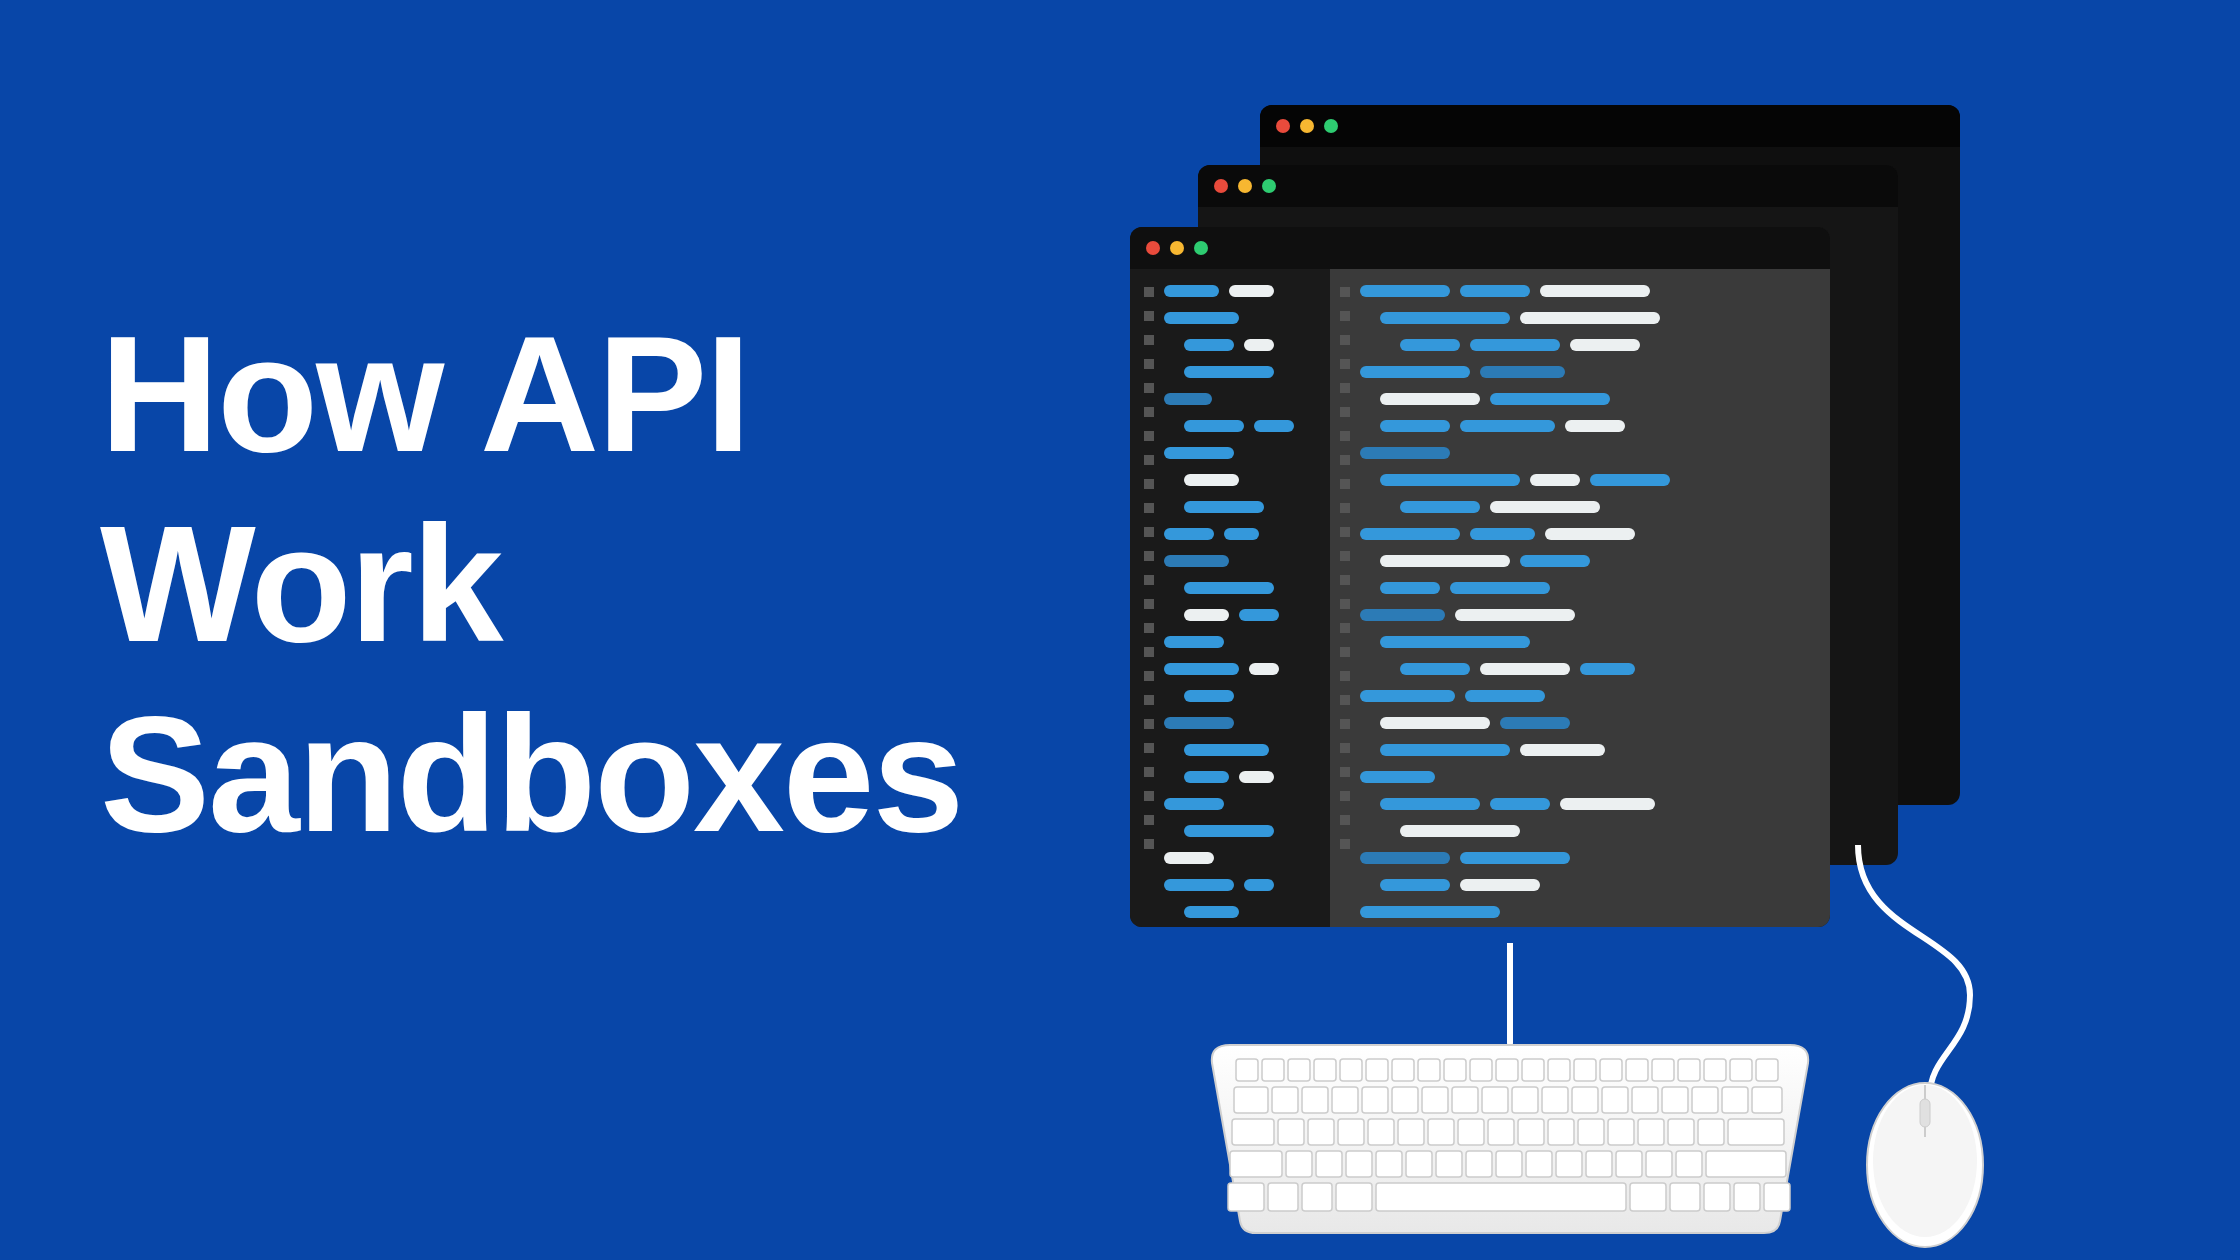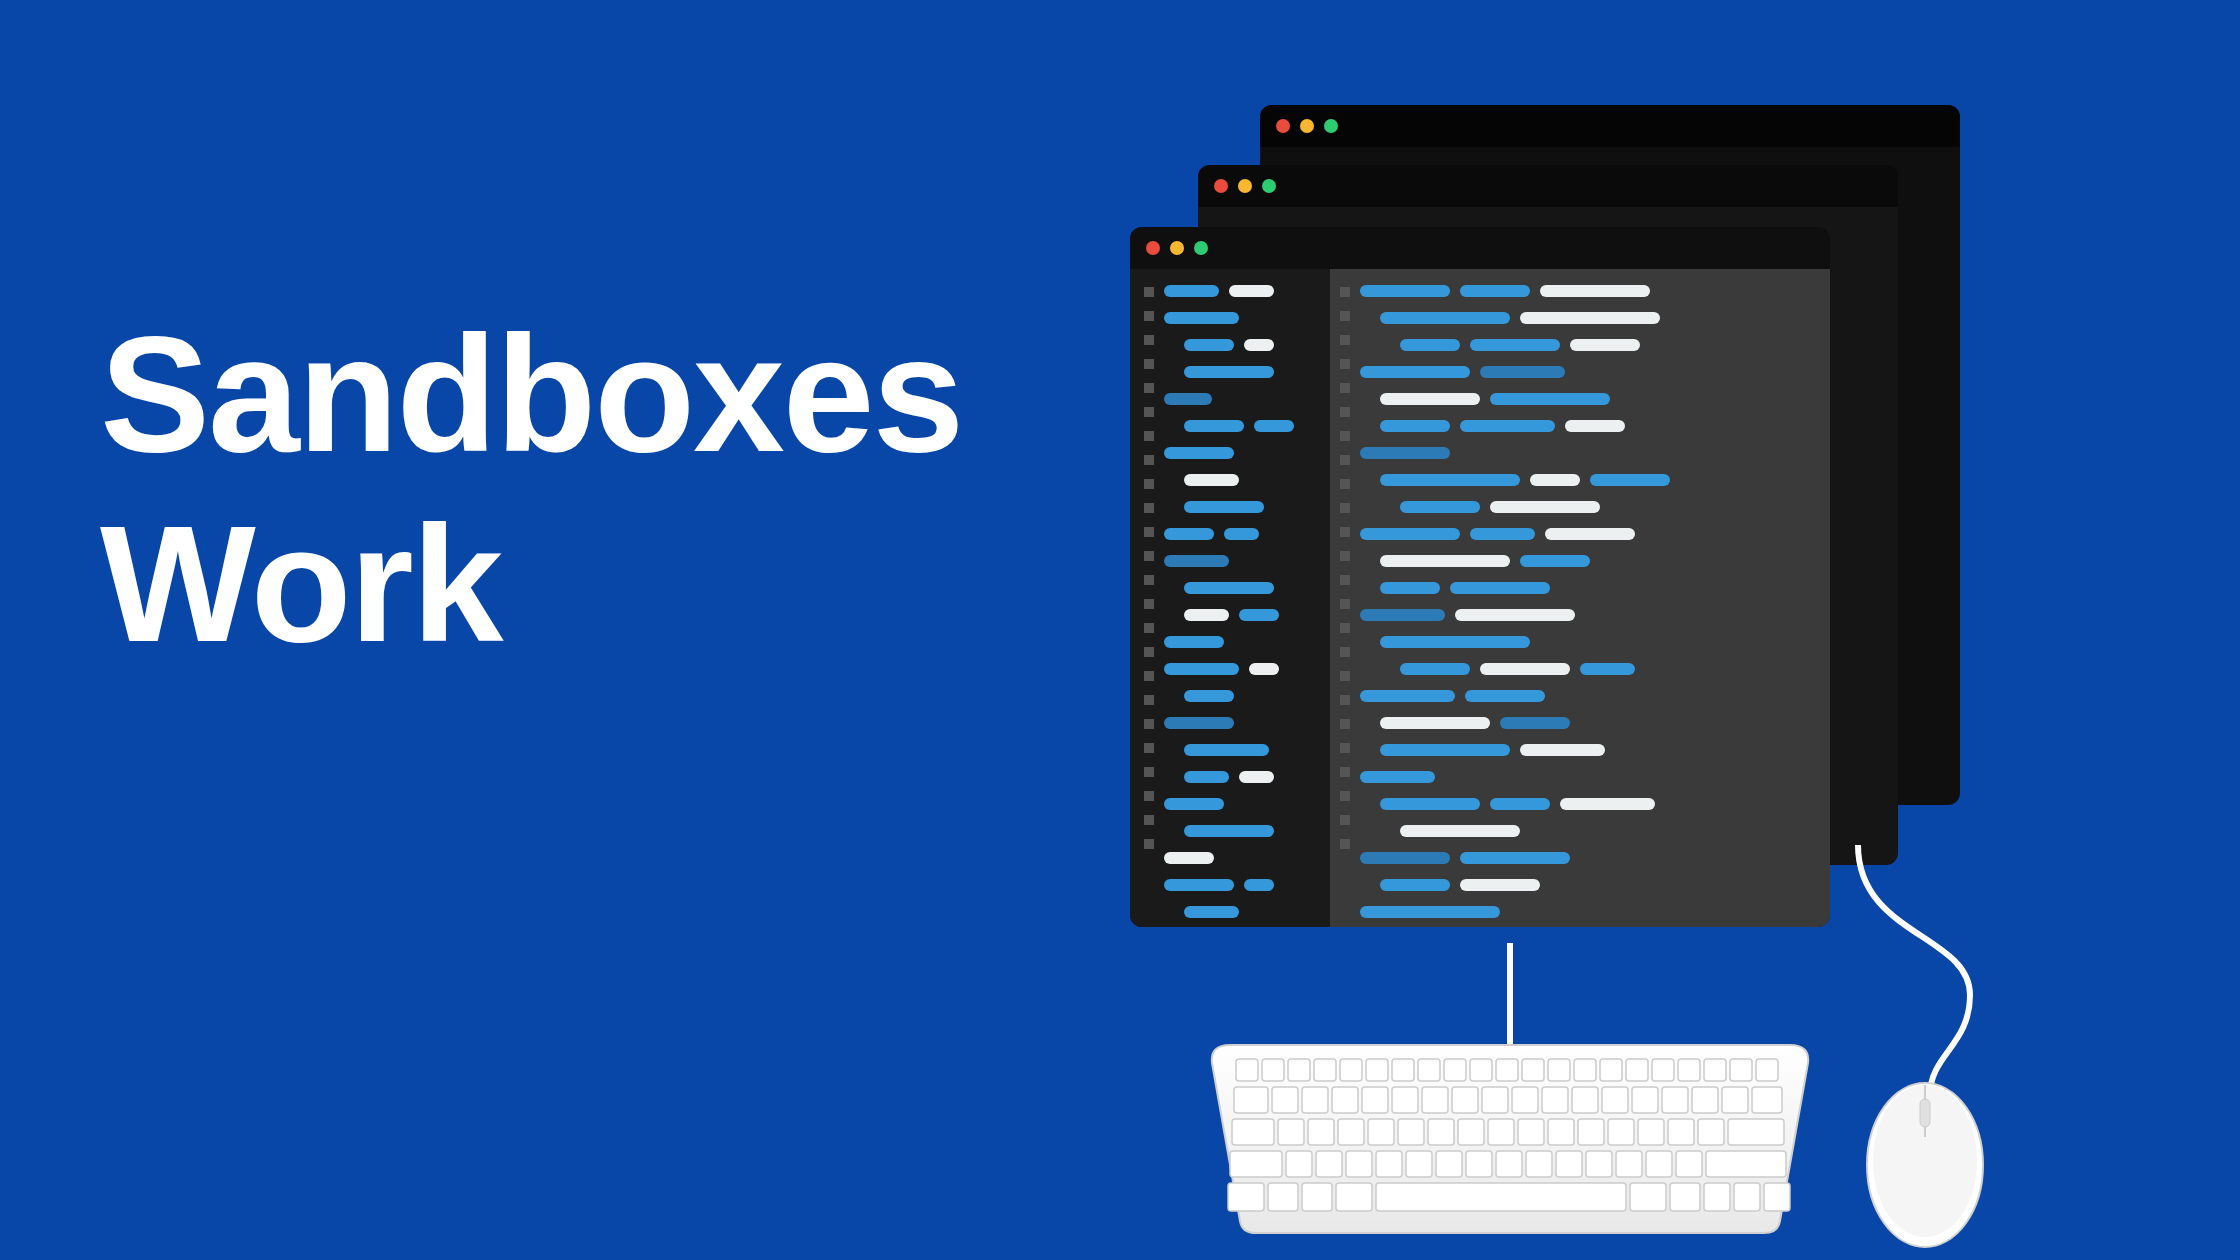--- a/index.html
+++ b/index.html
@@ -160,22 +160,23 @@
       fill: none;
       stroke: #ffffff;
       stroke-width: 6;
       stroke-linecap: round;
     }
   </style>
 </head>
 <body>
 
 <div class="headline">
+  <div>How API</div>
+  <div>Work</div>
   <div>Sandboxes</div>
-  <div>Work</div>
 </div>
 
 <div class="illustration">
 
   <div class="window window-back">
     <div class="titlebar">
       <span class="dot red"></span>
       <span class="dot yellow"></span>
       <span class="dot green"></span>
     </div>

